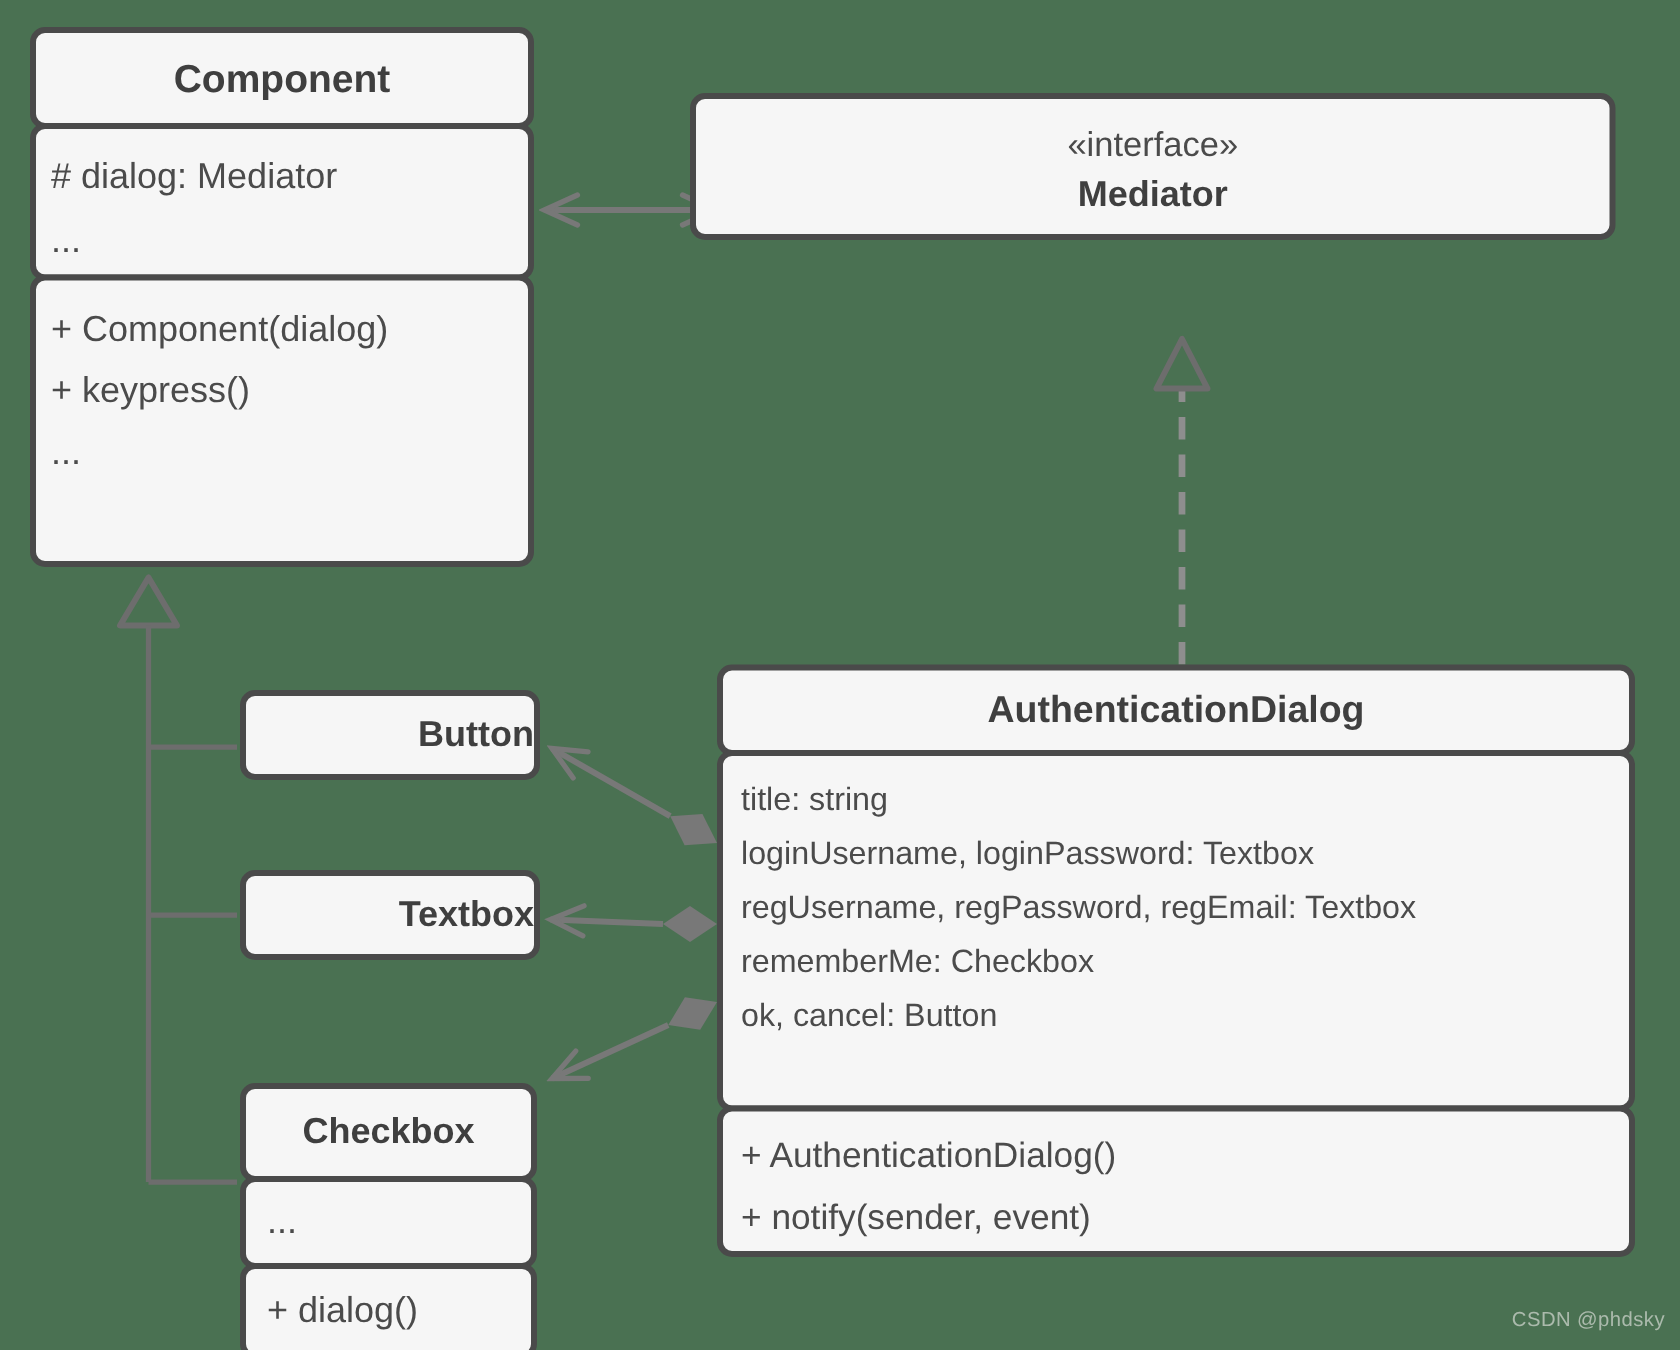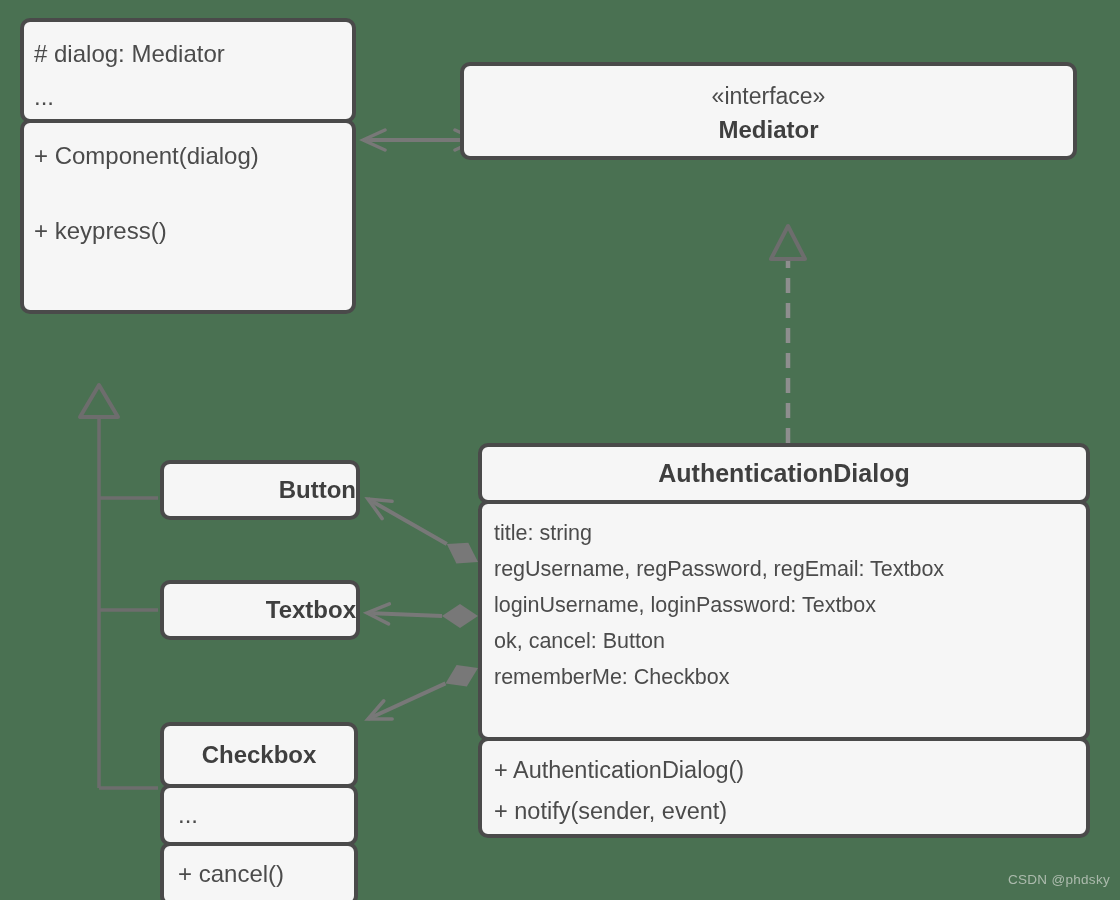--- a/index.html
+++ b/index.html
@@ -34,21 +34,21 @@
   }
   .comp + .comp { margin-top: -4px; }
   .hdr { display: flex; flex-direction: column; align-items: center; justify-content: center; }
   .hdr .cls-title { font-weight: bold; color: var(--title); }
   .lines { display: flex; flex-direction: column; justify-content: flex-start; }
 
   
   #box-component { left: 20px; top: 18px; width: 336px; }
   #box-component .hdr { height: 68px; font-size: 26px; }
   #box-component .attrs { height: 105px; padding: 10px 10px 0 10px; font-size: 24px; line-height: 43px; }
-  #box-component .methods { height: 195px; padding: 12px 10px 0 10px; font-size: 24px; line-height: 41px; gap: 34px; }
+  #box-component .methods { height: 195px; padding: 12px 10px 0 10px; font-size: 24px; line-height: 41px; }
 
   
   #box-mediator { left: 460px; top: 62px; width: 617px; }
   #box-mediator .hdr { height: 98px; font-size: 23px; padding-top: 4px; }
   #box-mediator .hdr .stereotype { line-height: 33px; }
   #box-mediator .hdr .cls-title { font-size: 24px; line-height: 34px; }
   #box-mediator .methods { height: 66px; justify-content: center; padding-left: 12px; font-size: 23px; }
 
   
   #box-dialog { left: 478px; top: 443px; width: 612px; }
@@ -101,20 +101,23 @@
     <polygon points="478,562 468.3,542.7 446.8,544.1 456.4,563.5" fill="var(--line)"></polygon>
 
     <line x1="442" y1="616" x2="367" y2="613" stroke="var(--line)" stroke-width="4" marker-end="url(#vee)"></line>
     <polygon points="478,616 460,604 442,616 460,628" fill="var(--line)"></polygon>
 
     <line x1="445.5" y1="683.4" x2="368" y2="719" stroke="var(--line)" stroke-width="4" marker-end="url(#vee)"></line>
     <polygon points="478,668 456.6,664.9 445.5,683.4 466.8,686.5" fill="var(--line)"></polygon>
   </svg>
 
   <div class="uml-box" id="box-component">
+    <div class="comp hdr">
+      <span class="cls-title">Component</span>
+    </div>
     <div class="comp lines attrs">
       <div># dialog: Mediator</div>
       <div>...</div>
     </div>
     <div class="comp lines methods">
       <div>+ Component(dialog)</div>
       <div>+ keypress()</div>
       <div>...</div>
     </div>
   </div>
@@ -125,24 +128,24 @@
       <span class="cls-title">Mediator</span>
     </div>
   </div>
 
   <div class="uml-box" id="box-dialog">
     <div class="comp hdr">
       <span class="cls-title">AuthenticationDialog</span>
     </div>
     <div class="comp lines attrs">
       <div>title: string</div>
+      <div>loginUsername, loginPassword: Textbox</div>
       <div>regUsername, regPassword, regEmail: Textbox</div>
-      <div>loginUsername, loginPassword: Textbox</div>
+      <div>rememberMe: Checkbox</div>
       <div>ok, cancel: Button</div>
-      <div>rememberMe: Checkbox</div>
     </div>
     <div class="comp lines methods">
       <div>+ AuthenticationDialog()</div>
       <div>+ notify(sender, event)</div>
     </div>
   </div>
 
   <div class="uml-box" id="box-button">
     <div class="comp hdr">
       <span class="cls-title">Button</span>
@@ -156,19 +159,19 @@
   </div>
 
   <div class="uml-box" id="box-checkbox">
     <div class="comp hdr">
       <span class="cls-title">Checkbox</span>
     </div>
     <div class="comp lines attrs">
       <div>...</div>
     </div>
     <div class="comp lines methods">
-      <div>+ cancel()</div>
+      <div>+ dialog()</div>
     </div>
   </div>
 
   <div class="watermark">CSDN @phdsky</div>
 
 </div>
 
 </body></html>

